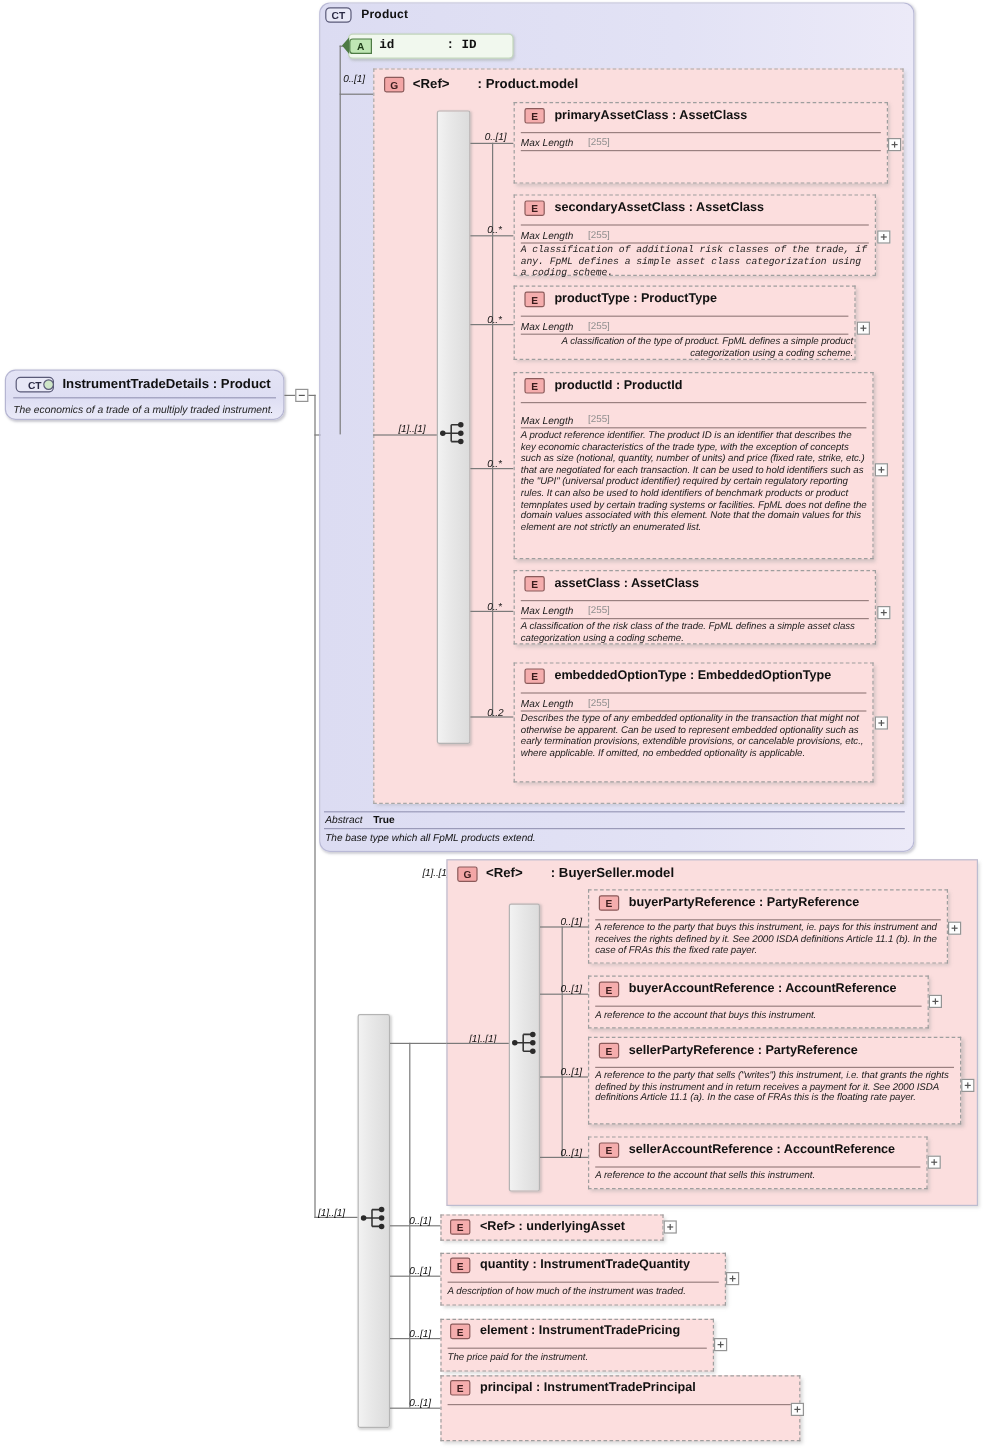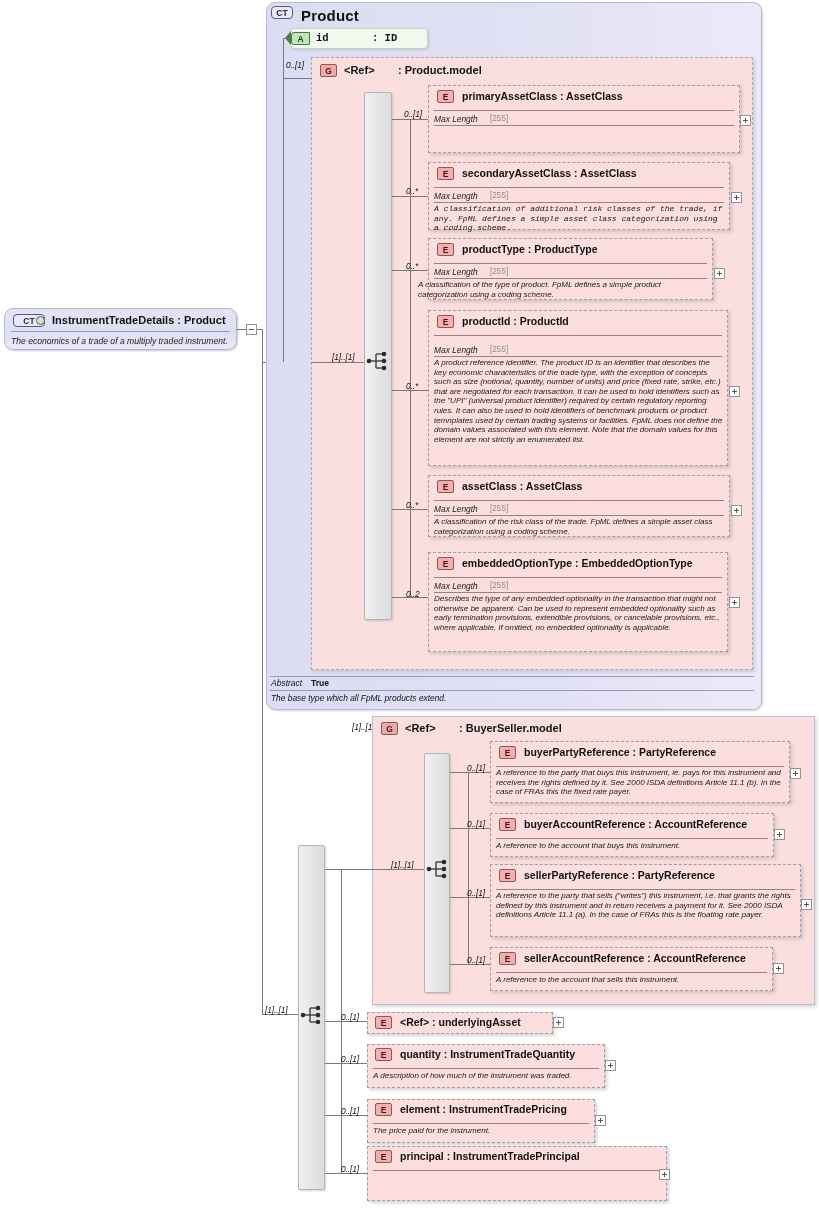--- a/index.html
+++ b/index.html
@@ -17,21 +17,21 @@
   .ln-v{position:absolute;width:0;border-left:1px solid #7a7a7a;}
 
   
   .ct-box{
     position:absolute;box-sizing:border-box;
     background:linear-gradient(to right,#dcdcf2 0%,#e2e2f5 60%,#eceaf8 100%);
     border:1px solid #b9b9d6;border-radius:9px;
     box-shadow:1px 1px 2px rgba(120,120,140,.35);
   }
   .ct-title{
-    position:absolute;font-size:15px;font-weight:bold;color:#111;
+    position:absolute;font-size:10px;font-weight:bold;color:#111;
     letter-spacing:.2px;white-space:nowrap;
   }
   .ct-badge{
     position:absolute;box-sizing:border-box;
     border:1px solid #5a5a78;border-radius:4px;background:#e8e8f6;
     font-size:8.5px;font-weight:bold;color:#2a2a44;
     text-align:center;line-height:11px;letter-spacing:0px;
   }
 
   
@@ -226,21 +226,21 @@
 
   <div class="ln-h" style="left:392px;top:270px;width:36px;"></div>
   <div class="card" style="left:406px;top:261px;">0..*</div>
   <div class="el-box" style="left:428px;top:238px;width:285px;height:62px;"></div>
   <div class="e-badge" style="left:437px;top:243px;width:17px;height:13px;line-height:12px;">E</div>
   <div class="el-name" style="left:462px;top:243px;">productType : ProductType</div>
   <div class="el-rule" style="left:434px;top:263px;width:273px;"></div>
   <div class="facet" style="left:434px;top:267px;">Max Length</div>
   <div class="facet-val" style="left:490px;top:267px;">[255]</div>
   <div class="el-rule" style="left:434px;top:278px;width:273px;"></div>
-  <div class="el-doc" style="left:418px;top:280px;width:275px;">A classification of the type of product. FpML defines a simple product categorization using a coding scheme.</div>
+  <div class="el-doc" style="left:436px;top:280px;width:275px;text-align:right;">A classification of the type of product. FpML defines a simple product categorization using a coding scheme.</div>
   <div class="plus" style="left:714px;top:268px;"></div>
 
   <div class="ln-h" style="left:392px;top:390px;width:36px;"></div>
   <div class="card" style="left:406px;top:381px;">0..*</div>
   <div class="el-box" style="left:428px;top:310px;width:300px;height:156px;"></div>
   <div class="e-badge" style="left:437px;top:315px;width:17px;height:13px;line-height:12px;">E</div>
   <div class="el-name" style="left:462px;top:315px;">productId : ProductId</div>
   <div class="el-rule" style="left:434px;top:335px;width:288px;"></div>
   <div class="facet" style="left:434px;top:345px;">Max Length</div>
   <div class="facet-val" style="left:490px;top:345px;">[255]</div>

